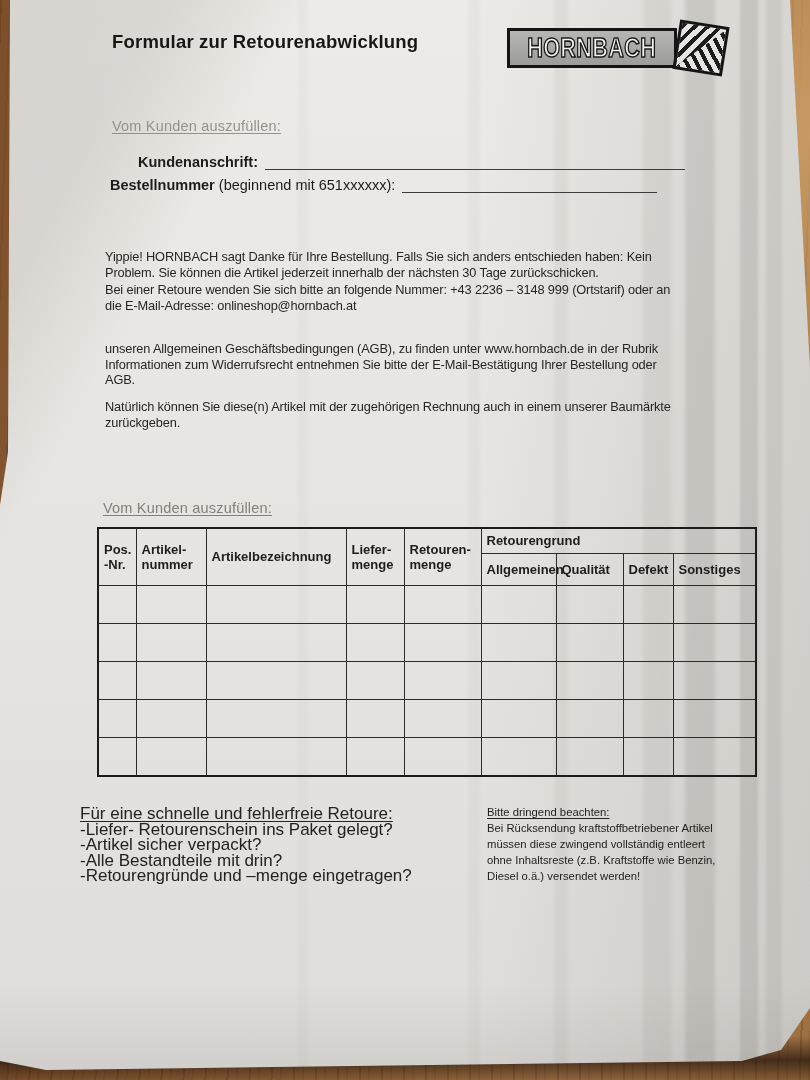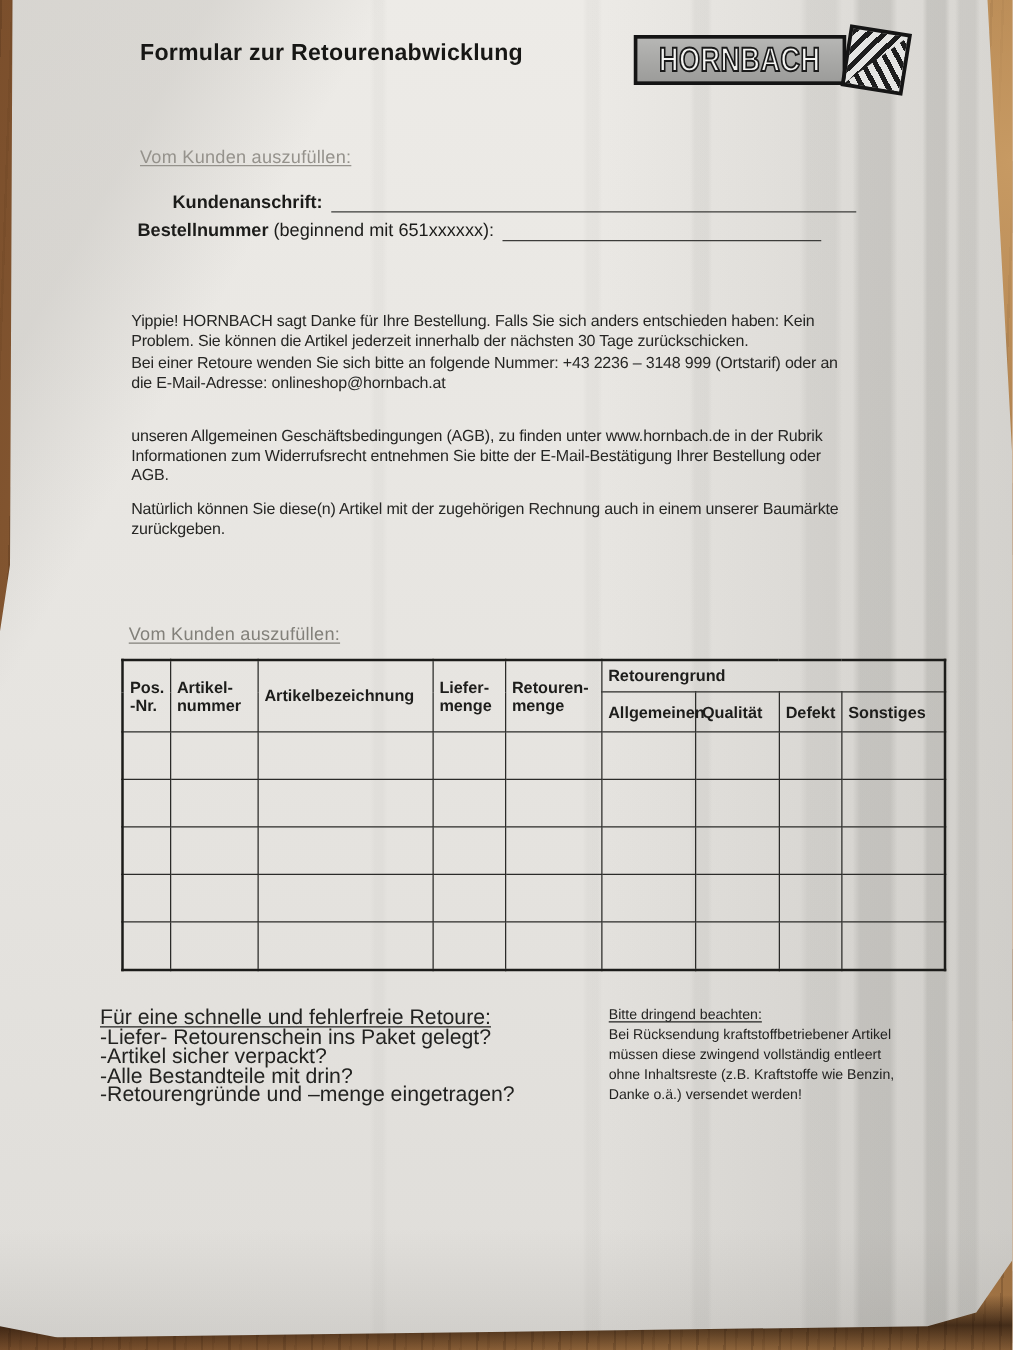--- a/index.html
+++ b/index.html
@@ -255,18 +255,18 @@
           <div class="line">-Retourengründe und –menge eingetragen?</div>
         </div>
     </div>
 
     <div class="notice">
       <div class="block-heading line">Bitte dringend beachten:</div>
       <div>
           <div class="line">Bei Rücksendung kraftstoffbetriebener Artikel</div>
           <div class="line">müssen diese zwingend vollständig entleert</div>
           <div class="line">ohne Inhaltsreste (z.B. Kraftstoffe wie Benzin,</div>
-          <div class="line">Danke o.ä.) versendet werden!</div>
+          <div class="line">Diesel o.ä.) versendet werden!</div>
         </div>
     </div>
 
   </div>
 </div>
 
 </body></html>

